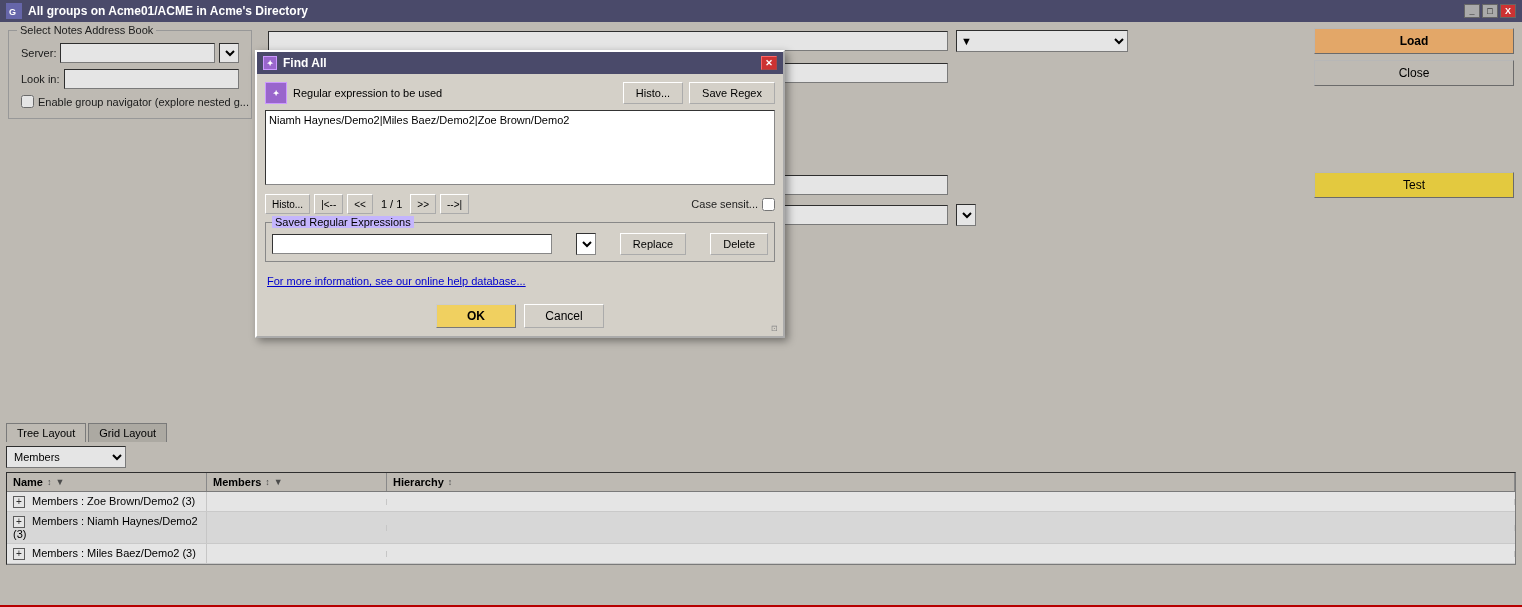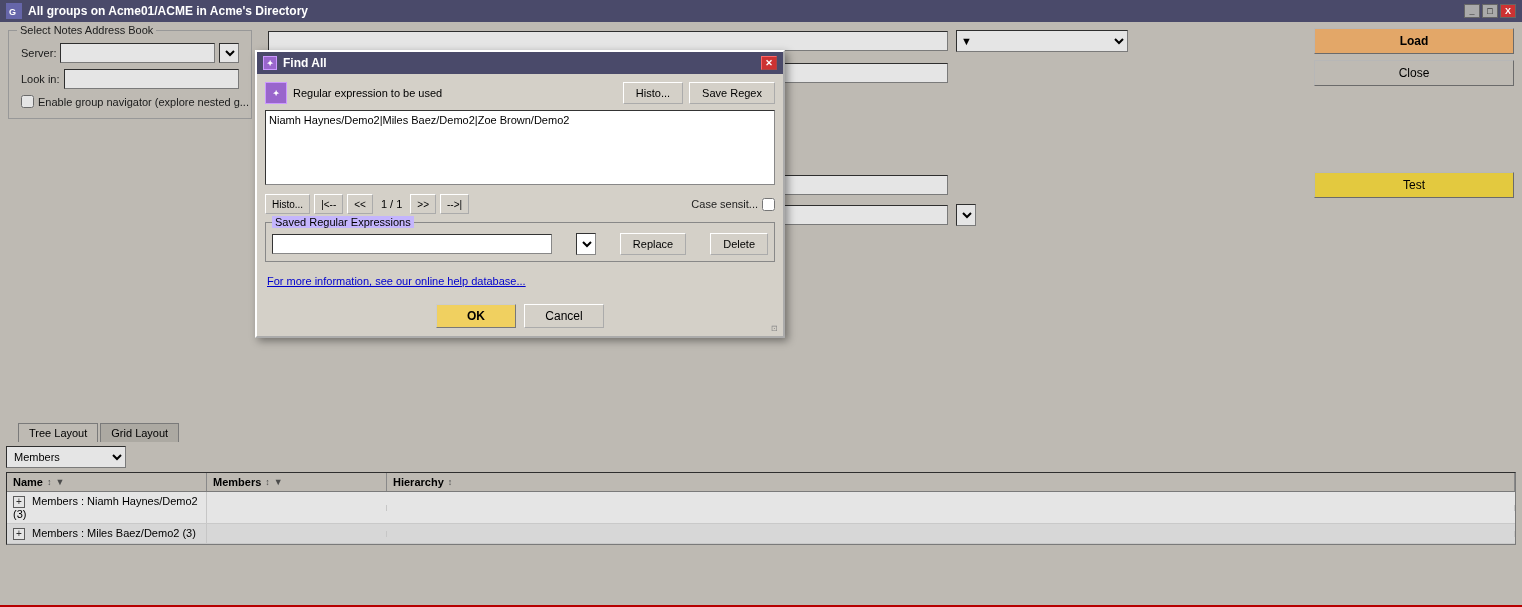--- a/index.html
+++ b/index.html
@@ -529,21 +529,21 @@
         <span class="form-label">Look in:</span>
         <input type="text" class="input-wide" style="width: 160px;">
       </div>
       <div class="checkbox-row">
         <input type="checkbox" style="">
         <span class="form-label">Enable group navigator (explore nested g...</span>
       </div>
     </div>
 
 
-    <div style="position:absolute; bottom: 165px; left: 12px; display:flex; align-items:flex-end; padding-left:6px;">
+    <div style="position:absolute; bottom: 165px; left: 0; display:flex; align-items:flex-end; padding-left:6px;">
       <div class="tab active">Tree Layout</div>
       <div class="tab">Grid Layout</div>
     </div>
   </div>
 
   <div class="right-panel">
     <div class="right-top">
       <input type="text" class="input-wide" style="width: 680px; flex: 0 0 auto;">
       <select class="dropdown-wide" style="width:20px; height:22px; padding:0;"><option>▼</option></select>
       <div style="flex:1;"></div>
@@ -588,20 +588,28 @@
         </div>
         <div class="grid-col col-hierarchy">
           <span>Hierarchy</span>
           <span class="sort-icon">↕</span>
         </div>
       </div>
 
       <div class="grid-row">
         <div class="grid-cell col-name">
           <span class="expand-icon">+</span>
+          <span>Members : Zoe Brown/Demo2 (3)</span>
+        </div>
+        <div class="grid-cell col-members"></div>
+        <div class="grid-cell col-hierarchy"></div>
+      </div>
+      <div class="grid-row">
+        <div class="grid-cell col-name">
+          <span class="expand-icon">+</span>
           <span>Members : Niamh Haynes/Demo2 (3)</span>
         </div>
         <div class="grid-cell col-members"></div>
         <div class="grid-cell col-hierarchy"></div>
       </div>
       <div class="grid-row">
         <div class="grid-cell col-name">
           <span class="expand-icon">+</span>
           <span>Members : Miles Baez/Demo2 (3)</span>
         </div>

